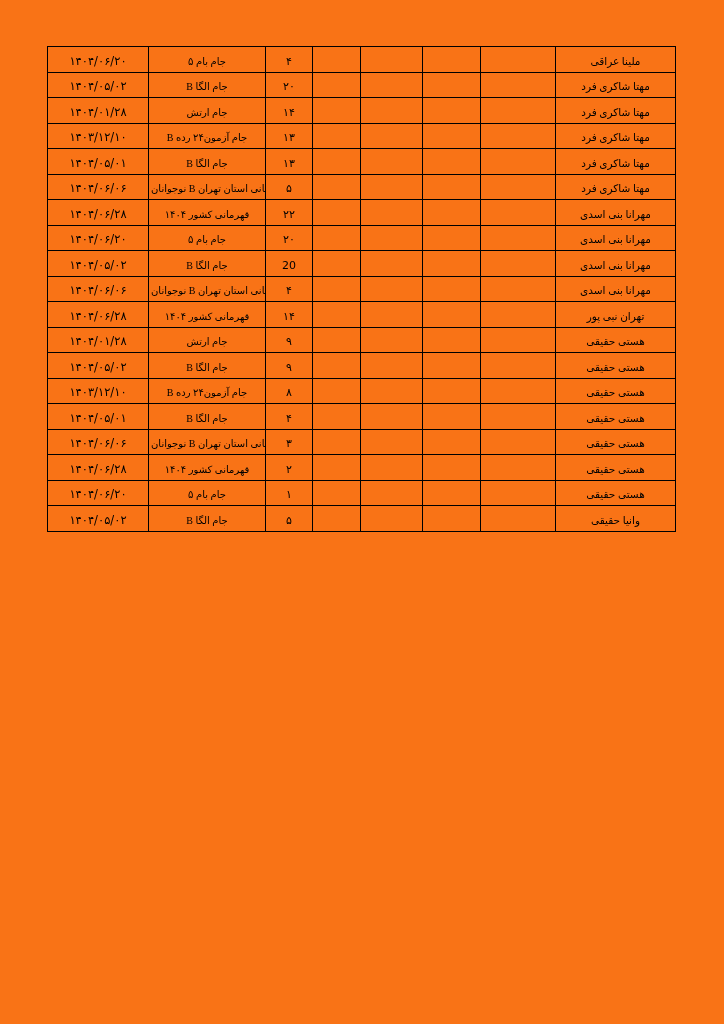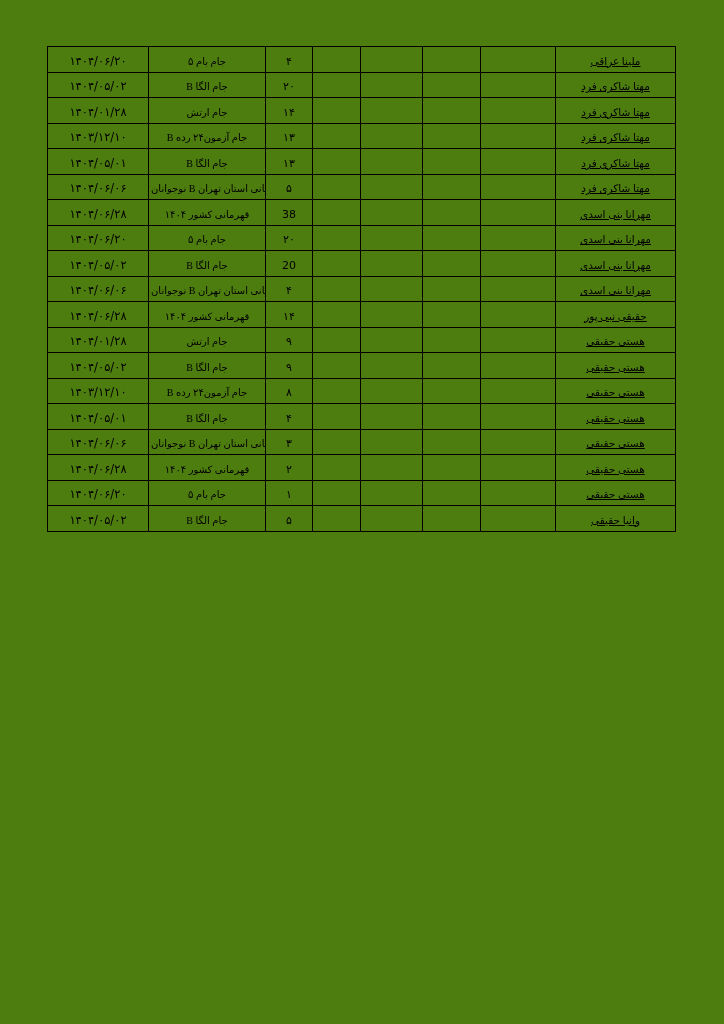--- a/index.html
+++ b/index.html
@@ -4,21 +4,21 @@
 <style>
   html, body {
     margin: 0;
     padding: 0;
     background: #e8e8e8;
   }
   .page {
     position: relative;
     width: 724px;
     height: 1024px;
-    background: #4d7c0f;
+    background: #f97316;
     overflow: hidden;
     font-family: "DejaVu Sans", sans-serif;
     color: #000000;
   }
   table.results {
     position: absolute;
     left: 47px;
     top: 46px;
     width: 628px;
     border-collapse: collapse;
@@ -60,21 +60,20 @@
     direction: ltr;
     unicode-bidi: isolate;
     font-size: 11px;
     font-family: "DejaVu Sans", sans-serif;
   }
   .name-val {
     direction: rtl;
     unicode-bidi: isolate;
     font-size: 10.5px;
     font-family: "Liberation Serif", "DejaVu Sans", serif;
-    text-decoration: underline;
   }
 </style>
 </head>
 <body>
 
 <div class="page">
   <table class="results">
     <colgroup>
       <col class="c-date">
       <col class="c-tour">
@@ -195,21 +194,21 @@
     </td>
   </tr>
         <tr>
     <td>
       <span class="date-val">۱۴۰۴/۰۶/۲۸</span>
     </td>
     <td>
       <span class="tour-val">قهرمانی کشور ۱۴۰۴</span>
     </td>
     <td>
-      <span class="score-val">38</span>
+      <span class="score-val">۲۲</span>
     </td>
     <td></td>
     <td></td>
     <td></td>
     <td></td>
     <td>
       <span class="name-val">مهرانا بنی اسدی</span>
     </td>
   </tr>
         <tr>
@@ -274,21 +273,21 @@
       <span class="tour-val">قهرمانی کشور ۱۴۰۴</span>
     </td>
     <td>
       <span class="score-val">۱۴</span>
     </td>
     <td></td>
     <td></td>
     <td></td>
     <td></td>
     <td>
-      <span class="name-val">حقیقی نبی پور</span>
+      <span class="name-val">تهران نبی پور</span>
     </td>
   </tr>
         <tr>
     <td>
       <span class="date-val">۱۴۰۴/۰۱/۲۸</span>
     </td>
     <td>
       <span class="tour-val">جام ارتش</span>
     </td>
     <td>

